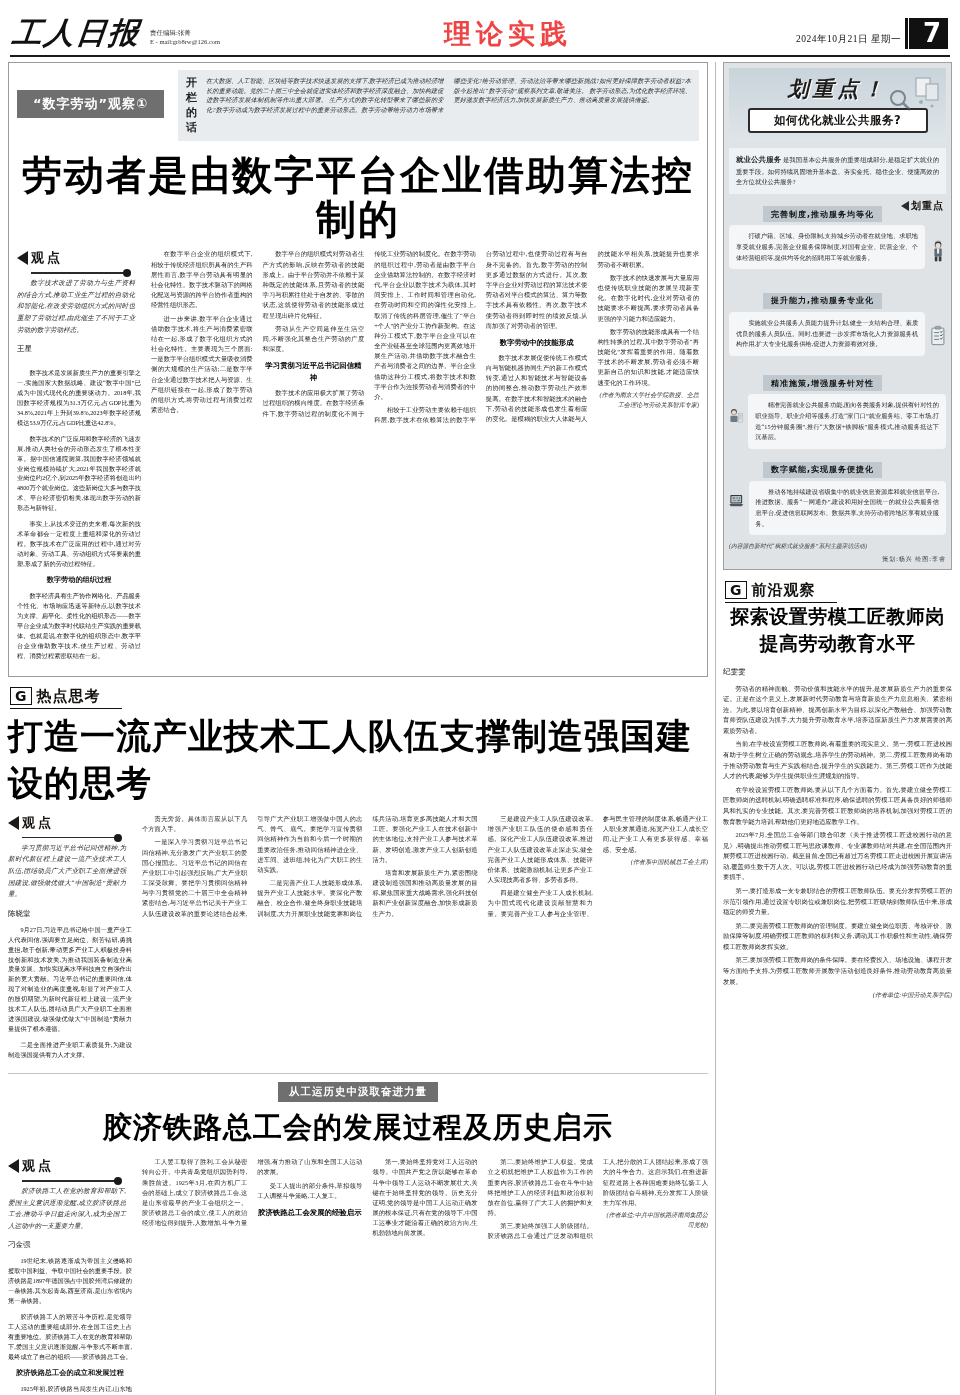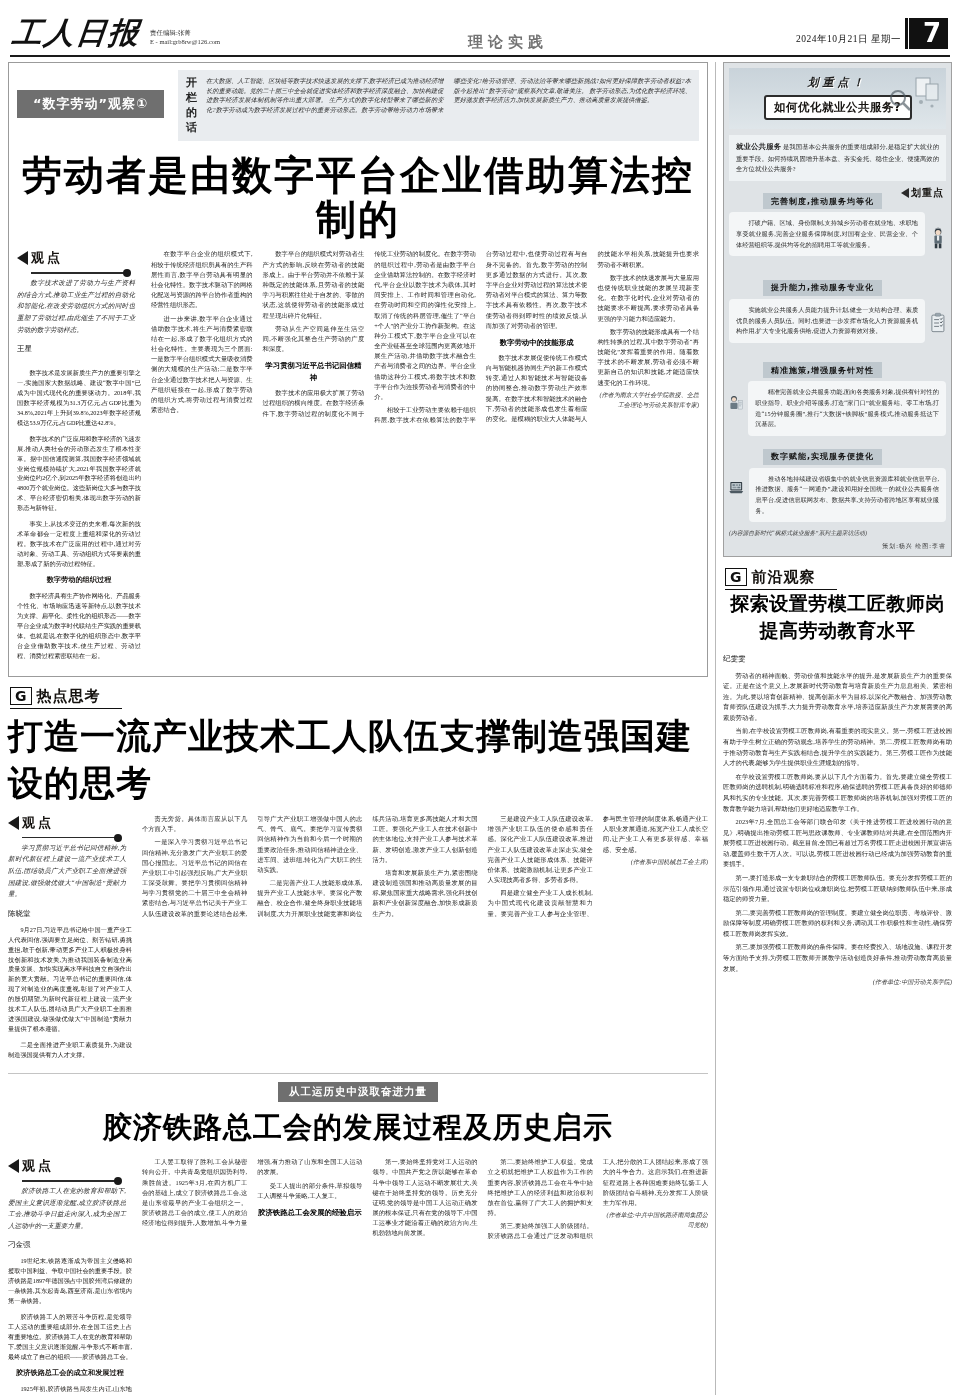--- a/index.html
+++ b/index.html
@@ -18,21 +18,21 @@
   .logo-cal {
     font-family:"DejaVu Serif", serif;
     font-size:30px; font-weight:bold; letter-spacing:2px;
     font-style:italic; color:#111;
     transform:skewX(-6deg);
     line-height:1;
     padding-bottom:4px;
   }
   .logo-meta { margin-left:10px; font-size:6.5px; line-height:1.5; color:#333; padding-bottom:5px; }
   .masthead-center { flex:1; text-align:center; }
-  .section-title { font-size:15px; font-weight:bold; letter-spacing:5px; font-family:Liberation Mono, monospace; color:#737373; }
+  .section-title { font-size:27px; font-weight:bold; letter-spacing:5px; font-family:Liberation Mono, monospace; color:#ef4444; }
   .masthead-right { display:flex; align-items:flex-end; gap:8px; padding-bottom:3px; }
   .issue-date { font-size:9.5px; color:#111; letter-spacing:0.5px; padding-bottom:3px; }
   .page-num {
     background:#111; color:#fff; font-family:"DejaVu Sans", sans-serif;
     font-size:26px; font-weight:bold; line-height:1;
     padding:2px 7px 3px 10px; border-left:4px solid #111;
     position:relative;
   }
   .page-num::before{
     content:""; position:absolute; left:-8px; top:0; bottom:0; width:3px; background:#111;
@@ -119,26 +119,26 @@
   .hr-light { height:1px; background:#c4c4c4; margin:7px 0; }
 
   
   .info-card { border:1px solid #a0a0a0; background:#dfe3e6; padding:5px; position:relative; }
   .info-top {
     background:linear-gradient(180deg,#c9d3da 0%,#dfe6ea 100%);
     padding:7px 6px 9px; position:relative;
   }
   .info-kicker {
     text-align:center; font-family:"DejaVu Sans", sans-serif; font-weight:bold;
-    font-size:11px; letter-spacing:4px; color:#1d1d1d; font-style:italic;
+    font-size:21px; letter-spacing:4px; color:#1d1d1d; font-style:italic;
     text-shadow:1px 1px 0 #fff;
   }
   .info-q {
     margin:5px auto 0; background:#fff; border:2px solid #2c2c2c; border-radius:3px;
-    padding:3px 6px; width:148px; text-align:center;
+    padding:3px 6px; width:180px; text-align:center;
     font-family:"DejaVu Sans", sans-serif; font-weight:bold; font-size:11.5px; letter-spacing:0.5px;
   }
   .info-deco { position:absolute; right:6px; top:8px; opacity:.65; }
   .info-lead {
     background:#eef2f4; margin-top:6px; padding:6px 7px;
     font-size:6.3px; line-height:1.7; text-align:justify; color:#262626;
   }
   .info-lead b { font-family:"DejaVu Sans", sans-serif; font-size:7.4px; }
   .info-sec { margin-top:9px; position:relative; }
   .info-sec-h {

